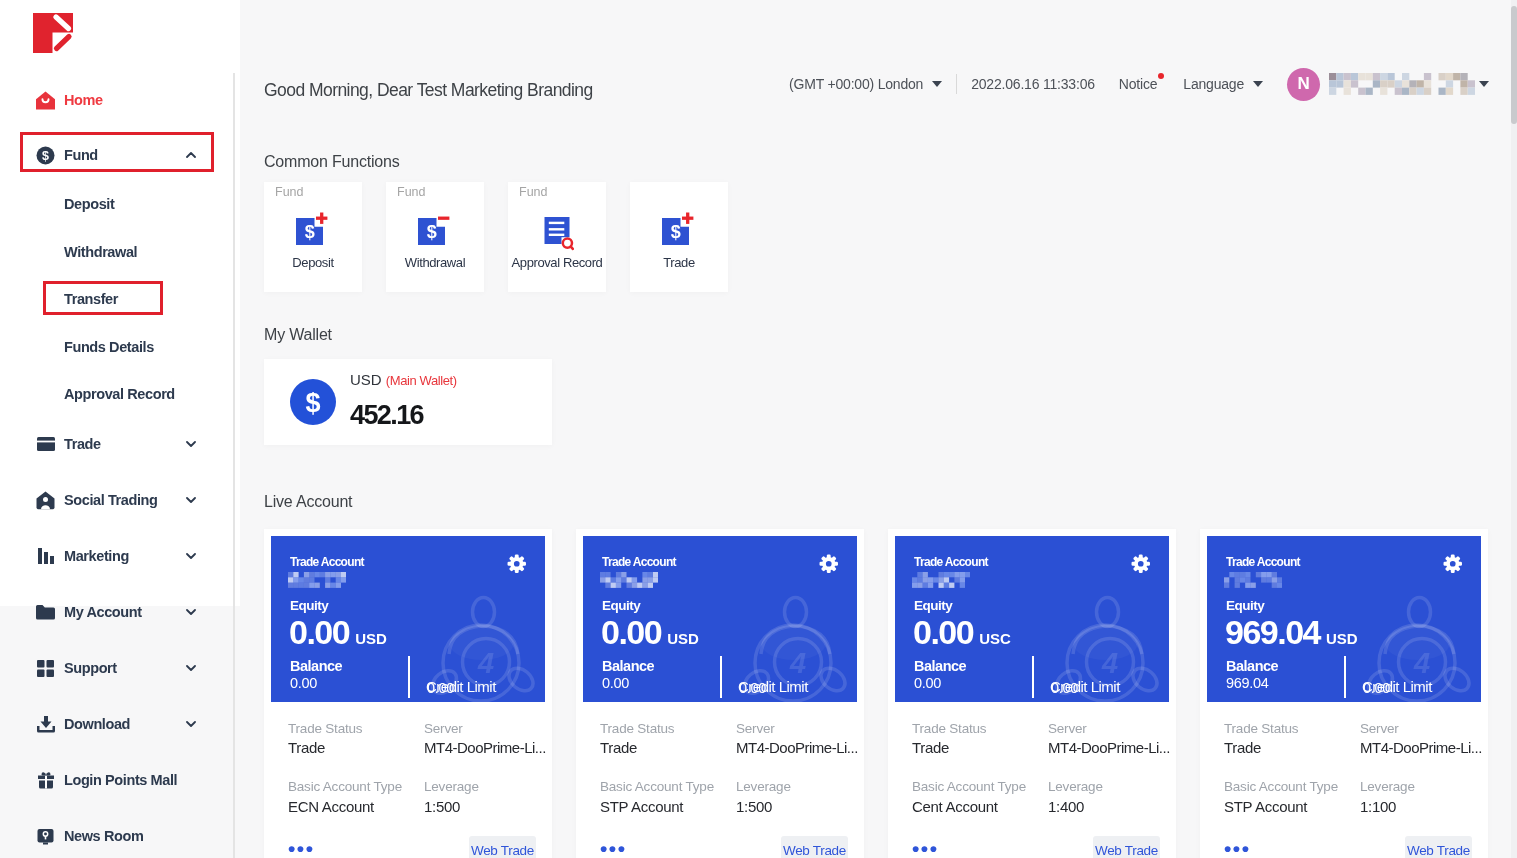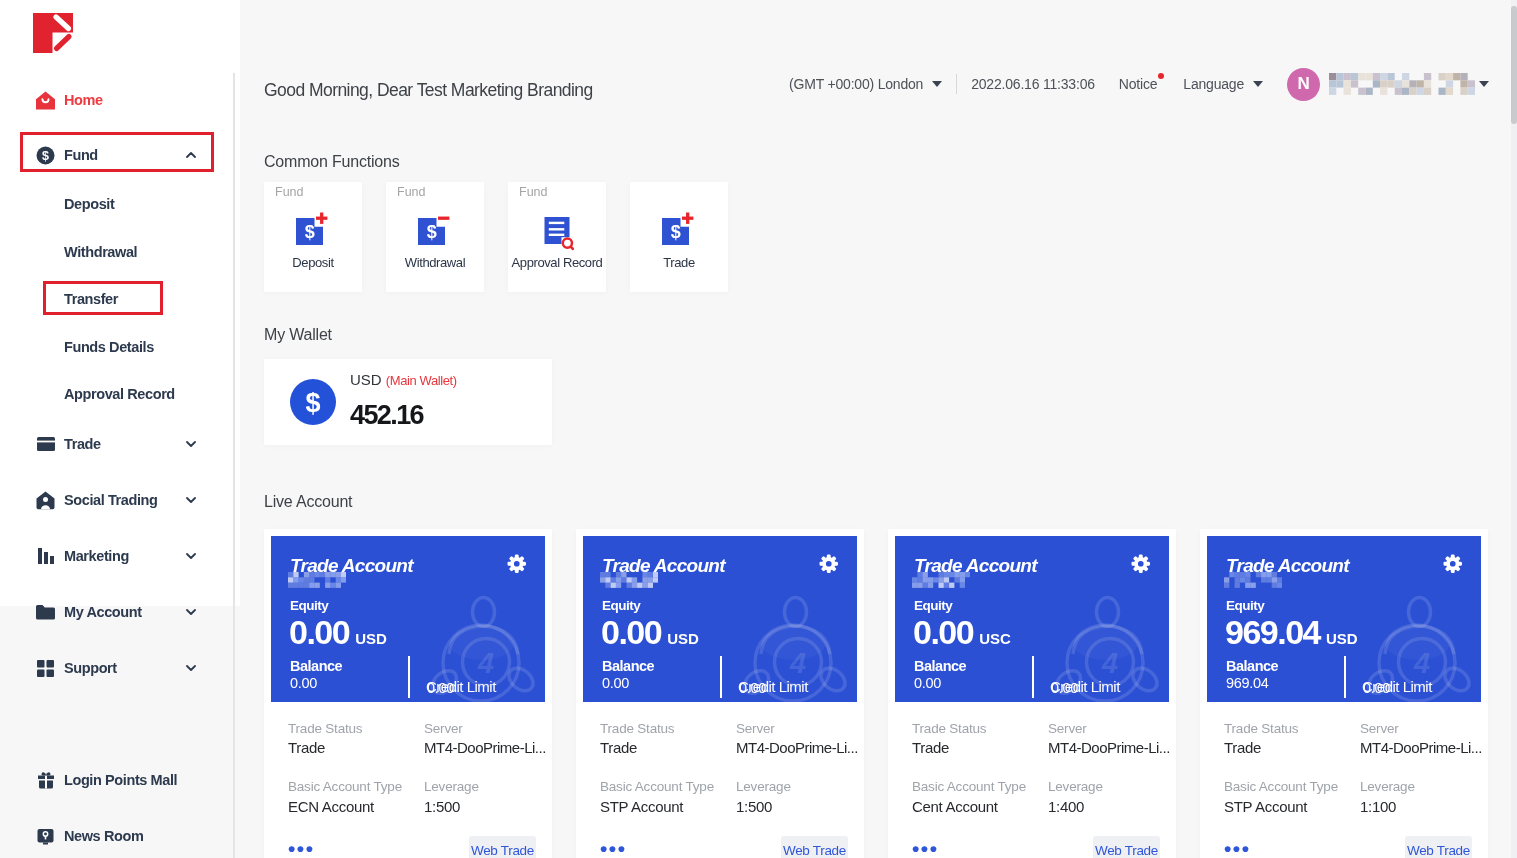--- a/index.html
+++ b/index.html
@@ -36,21 +36,21 @@
 .fcard .flab { position:absolute; left:-10px; top:73px; width:118px; text-align:center; font-size:13px; color:#2c3547; white-space:nowrap; letter-spacing:-0.4px; }
 
 
 #wallet { position:absolute; left:264px; top:359px; width:288px; height:86px; background:#fff; box-shadow:0 1px 6px rgba(0,0,0,0.03); }
 
 
 #accounts { position:absolute; left:264px; top:529px; display:flex; gap:24px; }
 .acard { width:288px; height:340px; background:#fff; position:relative; box-shadow:0 1px 6px rgba(0,0,0,0.03); }
 .ahead { position:absolute; left:7px; top:7px; width:274px; height:166px; background:#2b50d4; color:#fff; overflow:hidden; }
 .ahead .wm { position:absolute; left:146px; top:38px; }
-.ahead .t1 { position:absolute; left:19px; top:19px; font-size:19px; font-weight:700; letter-spacing:-0.7px;font-style:italic; }
+.ahead .t1 { position:absolute; left:19px; top:19px; font-size:12px; font-weight:700; letter-spacing:-0.7px; }
 .ahead .gear { position:absolute; right:18.5px; top:18px; }
 .ahead .anum { position:absolute; left:17px; top:36px; }
 .ahead .eq { position:absolute; left:19px; top:62px; font-size:13.5px; font-weight:700; letter-spacing:-0.5px; }
 .ahead .big { position:absolute; left:18px; top:77px; font-size:34px; font-weight:700; letter-spacing:-1.5px; }
 .ahead .cur { font-size:15px; font-weight:700; letter-spacing:0; margin-left:6px; }
 .ahead .bal { position:absolute; left:19px; top:121.5px; font-size:14.5px; font-weight:700; letter-spacing:-0.5px; }
 .ahead .balv { position:absolute; left:19px; top:139px; font-size:14.5px; letter-spacing:-0.3px; }
 .ahead .cl { position:absolute; left:155px; top:121.5px; font-size:15px; font-weight:400; letter-spacing:-0.5px;margin-top:20px; }
 .ahead .clv { position:absolute; left:156px; top:144px; font-size:14.5px; letter-spacing:-0.3px; }
 .ahead .vline { position:absolute; left:137px; top:120px; width:1.5px; height:42px; background:#fff; }
@@ -176,20 +176,33 @@
       <rect x="0" y="9.5" width="7.5" height="7.5" rx="1" fill="#2d3a4e"></rect>
       <rect x="9.5" y="9.5" width="7.5" height="7.5" rx="1" fill="#2d3a4e"></rect>
     </svg>
       </div>
     <div class="ml">Support</div>
     <svg class="chev" width="10" height="6" viewBox="0 0 10 6">
         <polyline points="1,1 5,5 9,1" fill="none" stroke="#2d3a4e" stroke-width="1.8" stroke-linecap="round" stroke-linejoin="round"></polyline>
       </svg>
   </div>
 
+  <div class="mrow" style="top:696px;">
+    <div class="mi">
+        <svg width="18" height="17" viewBox="0 0 18 17">
+      <rect x="7" y="0" width="4" height="6" fill="#2d3a4e"></rect>
+      <path d="M3.5 5.5 H14.5 L9 12 Z" fill="#2d3a4e"></path>
+      <path d="M0 10 V15 Q0 16.5 1.5 16.5 H16.5 Q18 16.5 18 15 V10 H15.5 V14 H2.5 V10 Z" fill="#2d3a4e"></path>
+    </svg>
+      </div>
+    <div class="ml">Download</div>
+    <svg class="chev" width="10" height="6" viewBox="0 0 10 6">
+        <polyline points="1,1 5,5 9,1" fill="none" stroke="#2d3a4e" stroke-width="1.8" stroke-linecap="round" stroke-linejoin="round"></polyline>
+      </svg>
+  </div>
 
   <div class="mrow" style="top:752px;">
     <div class="mi">
         <svg width="18" height="18" viewBox="0 0 18 18">
       <rect x="1" y="4.5" width="16" height="3.5" fill="#2d3a4e"></rect>
       <path d="M2 9.5 H16 V16 Q16 17.5 14.5 17.5 H3.5 Q2 17.5 2 16 Z" fill="#2d3a4e"></path>
       <rect x="8" y="4.5" width="2" height="13" fill="#fff"></rect>
       <path d="M4.5 3.8 Q4.5 0.8 7 1.5 Q9 2.2 9 4.5 H5.5 Z" fill="#2d3a4e"></path>
       <path d="M13.5 3.8 Q13.5 0.8 11 1.5 Q9 2.2 9 4.5 H12.5 Z" fill="#2d3a4e"></path>
     </svg>

